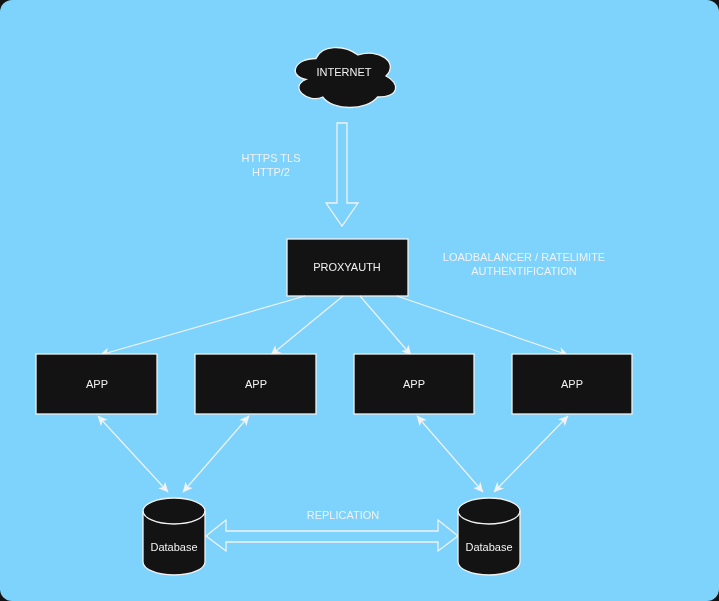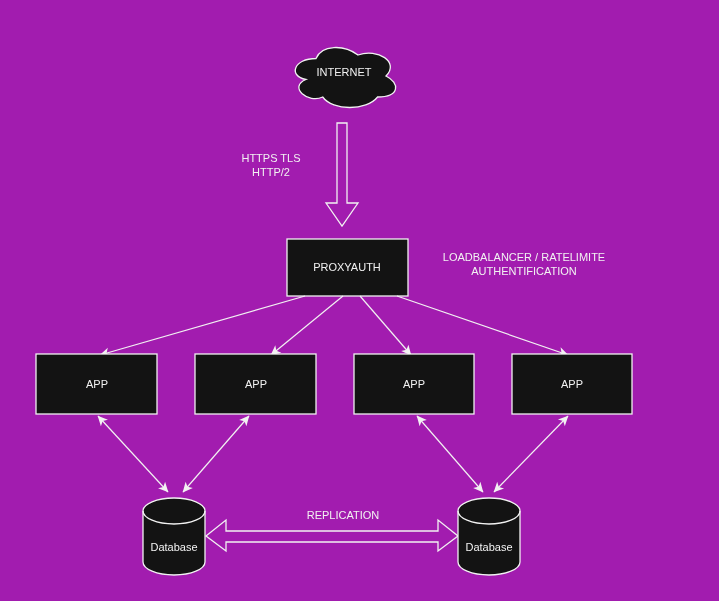--- a/index.html
+++ b/index.html
@@ -4,22 +4,23 @@
 <style>
   html, body {
     margin: 0;
     padding: 0;
     background: #131313;
   }
   .canvas {
     position: relative;
     width: 719px;
     height: 601px;
-    background: #a21caf;
+    background: #7dd3fc;
     overflow: hidden;
+    border-radius: 12px;
   }
   svg { display: block; }
   .shape {
     fill: #131313;
     stroke: #f2f2f2;
     stroke-width: 1.3;
   }
   .shape-nofill {
     fill: none;
     stroke: #f2f2f2;

